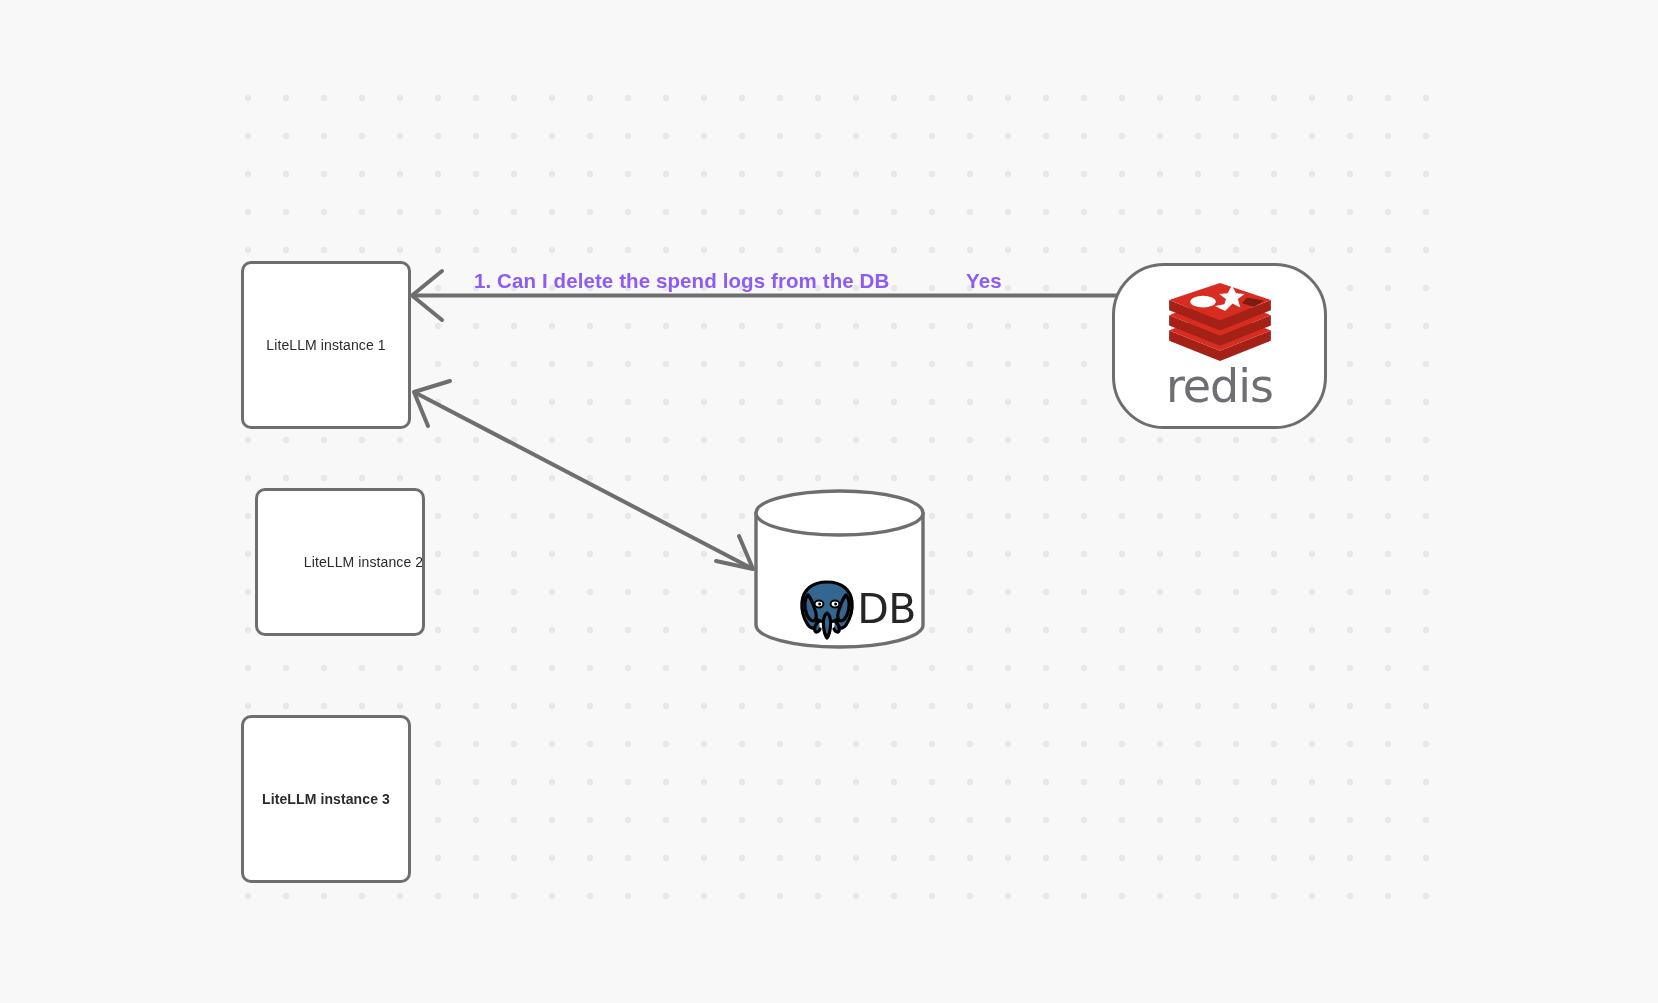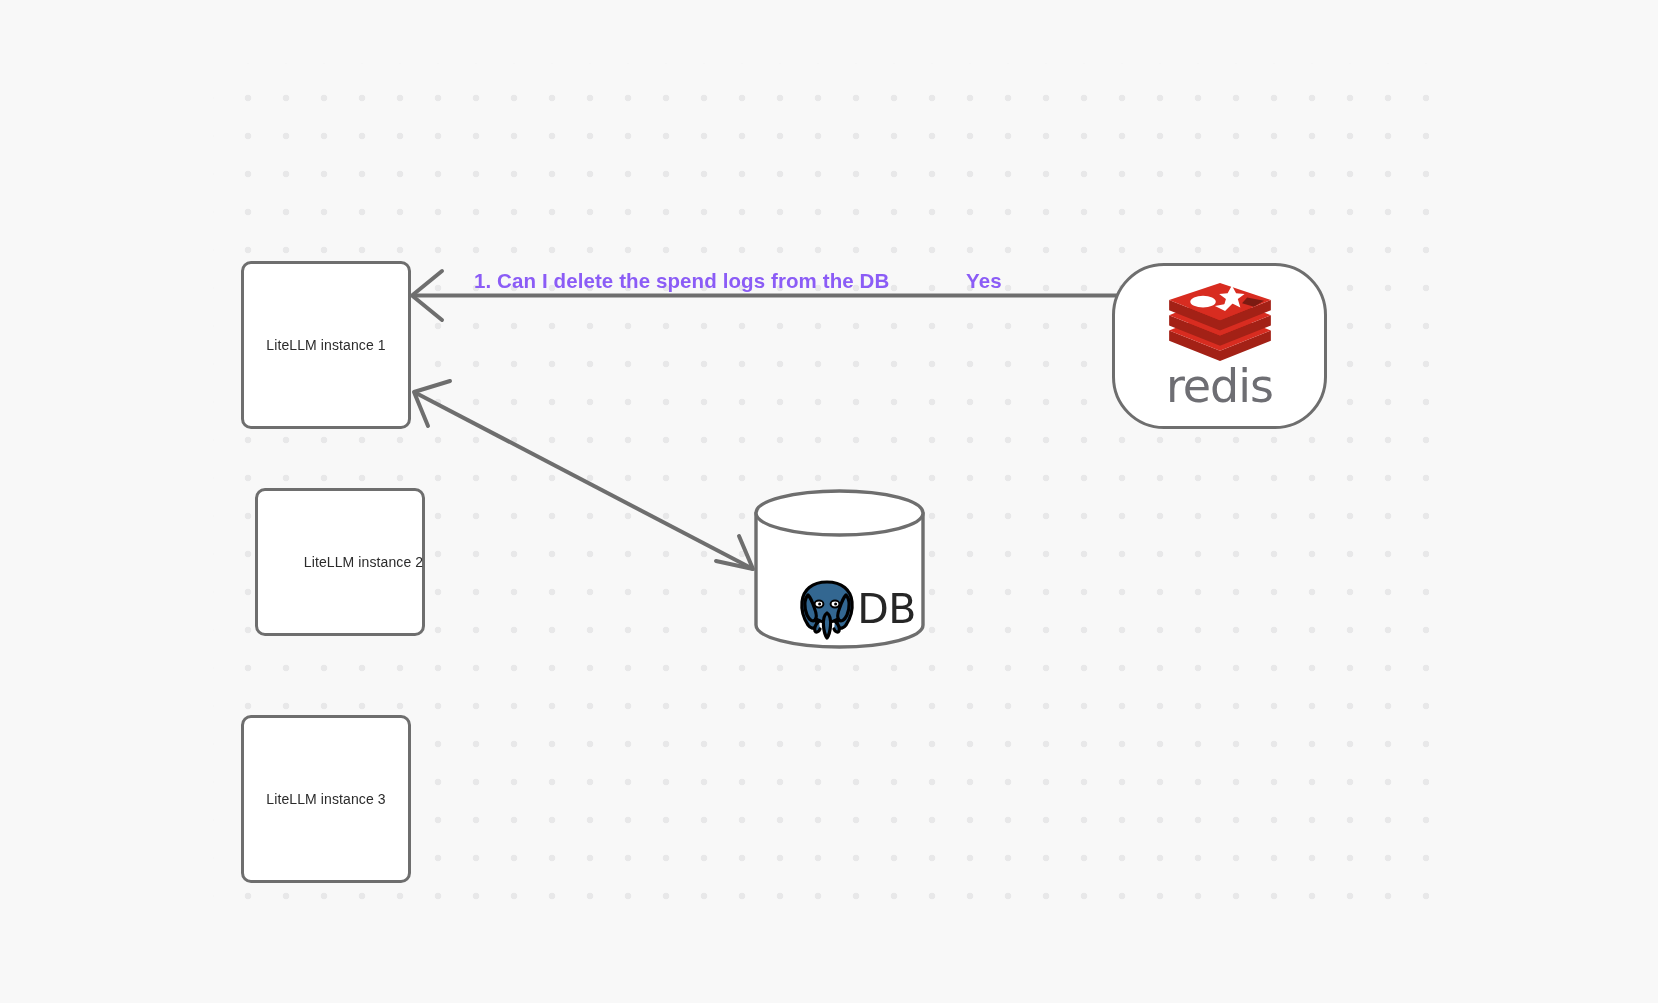--- a/index.html
+++ b/index.html
@@ -49,21 +49,21 @@
   }
   .node-box .node-label {
     font-size: 14px;
     color: #2b2b2b;
     letter-spacing: 0.1px;
     font-family: "Liberation Sans", sans-serif;
     white-space: nowrap;
   }
   #box-instance-1 { left: 241px; top: 261px; width: 170px; height: 168px; }
   #box-instance-2 { left: 255px; top: 488px; width: 170px; height: 148px; padding-left: 47px; }
-  #box-instance-3 { left: 241px; top: 715px; width: 170px; height: 168px; }
+  #box-instance-3 { left: 241px; top: 715px; width: 170px; height: 168px; font-weight: bold; }
 
   
   #node-redis {
     position: absolute;
     left: 1112px;
     top: 263px;
     width: 215px;
     height: 166px;
     background: #ffffff;
     border: 3px solid #6e6e6e;

